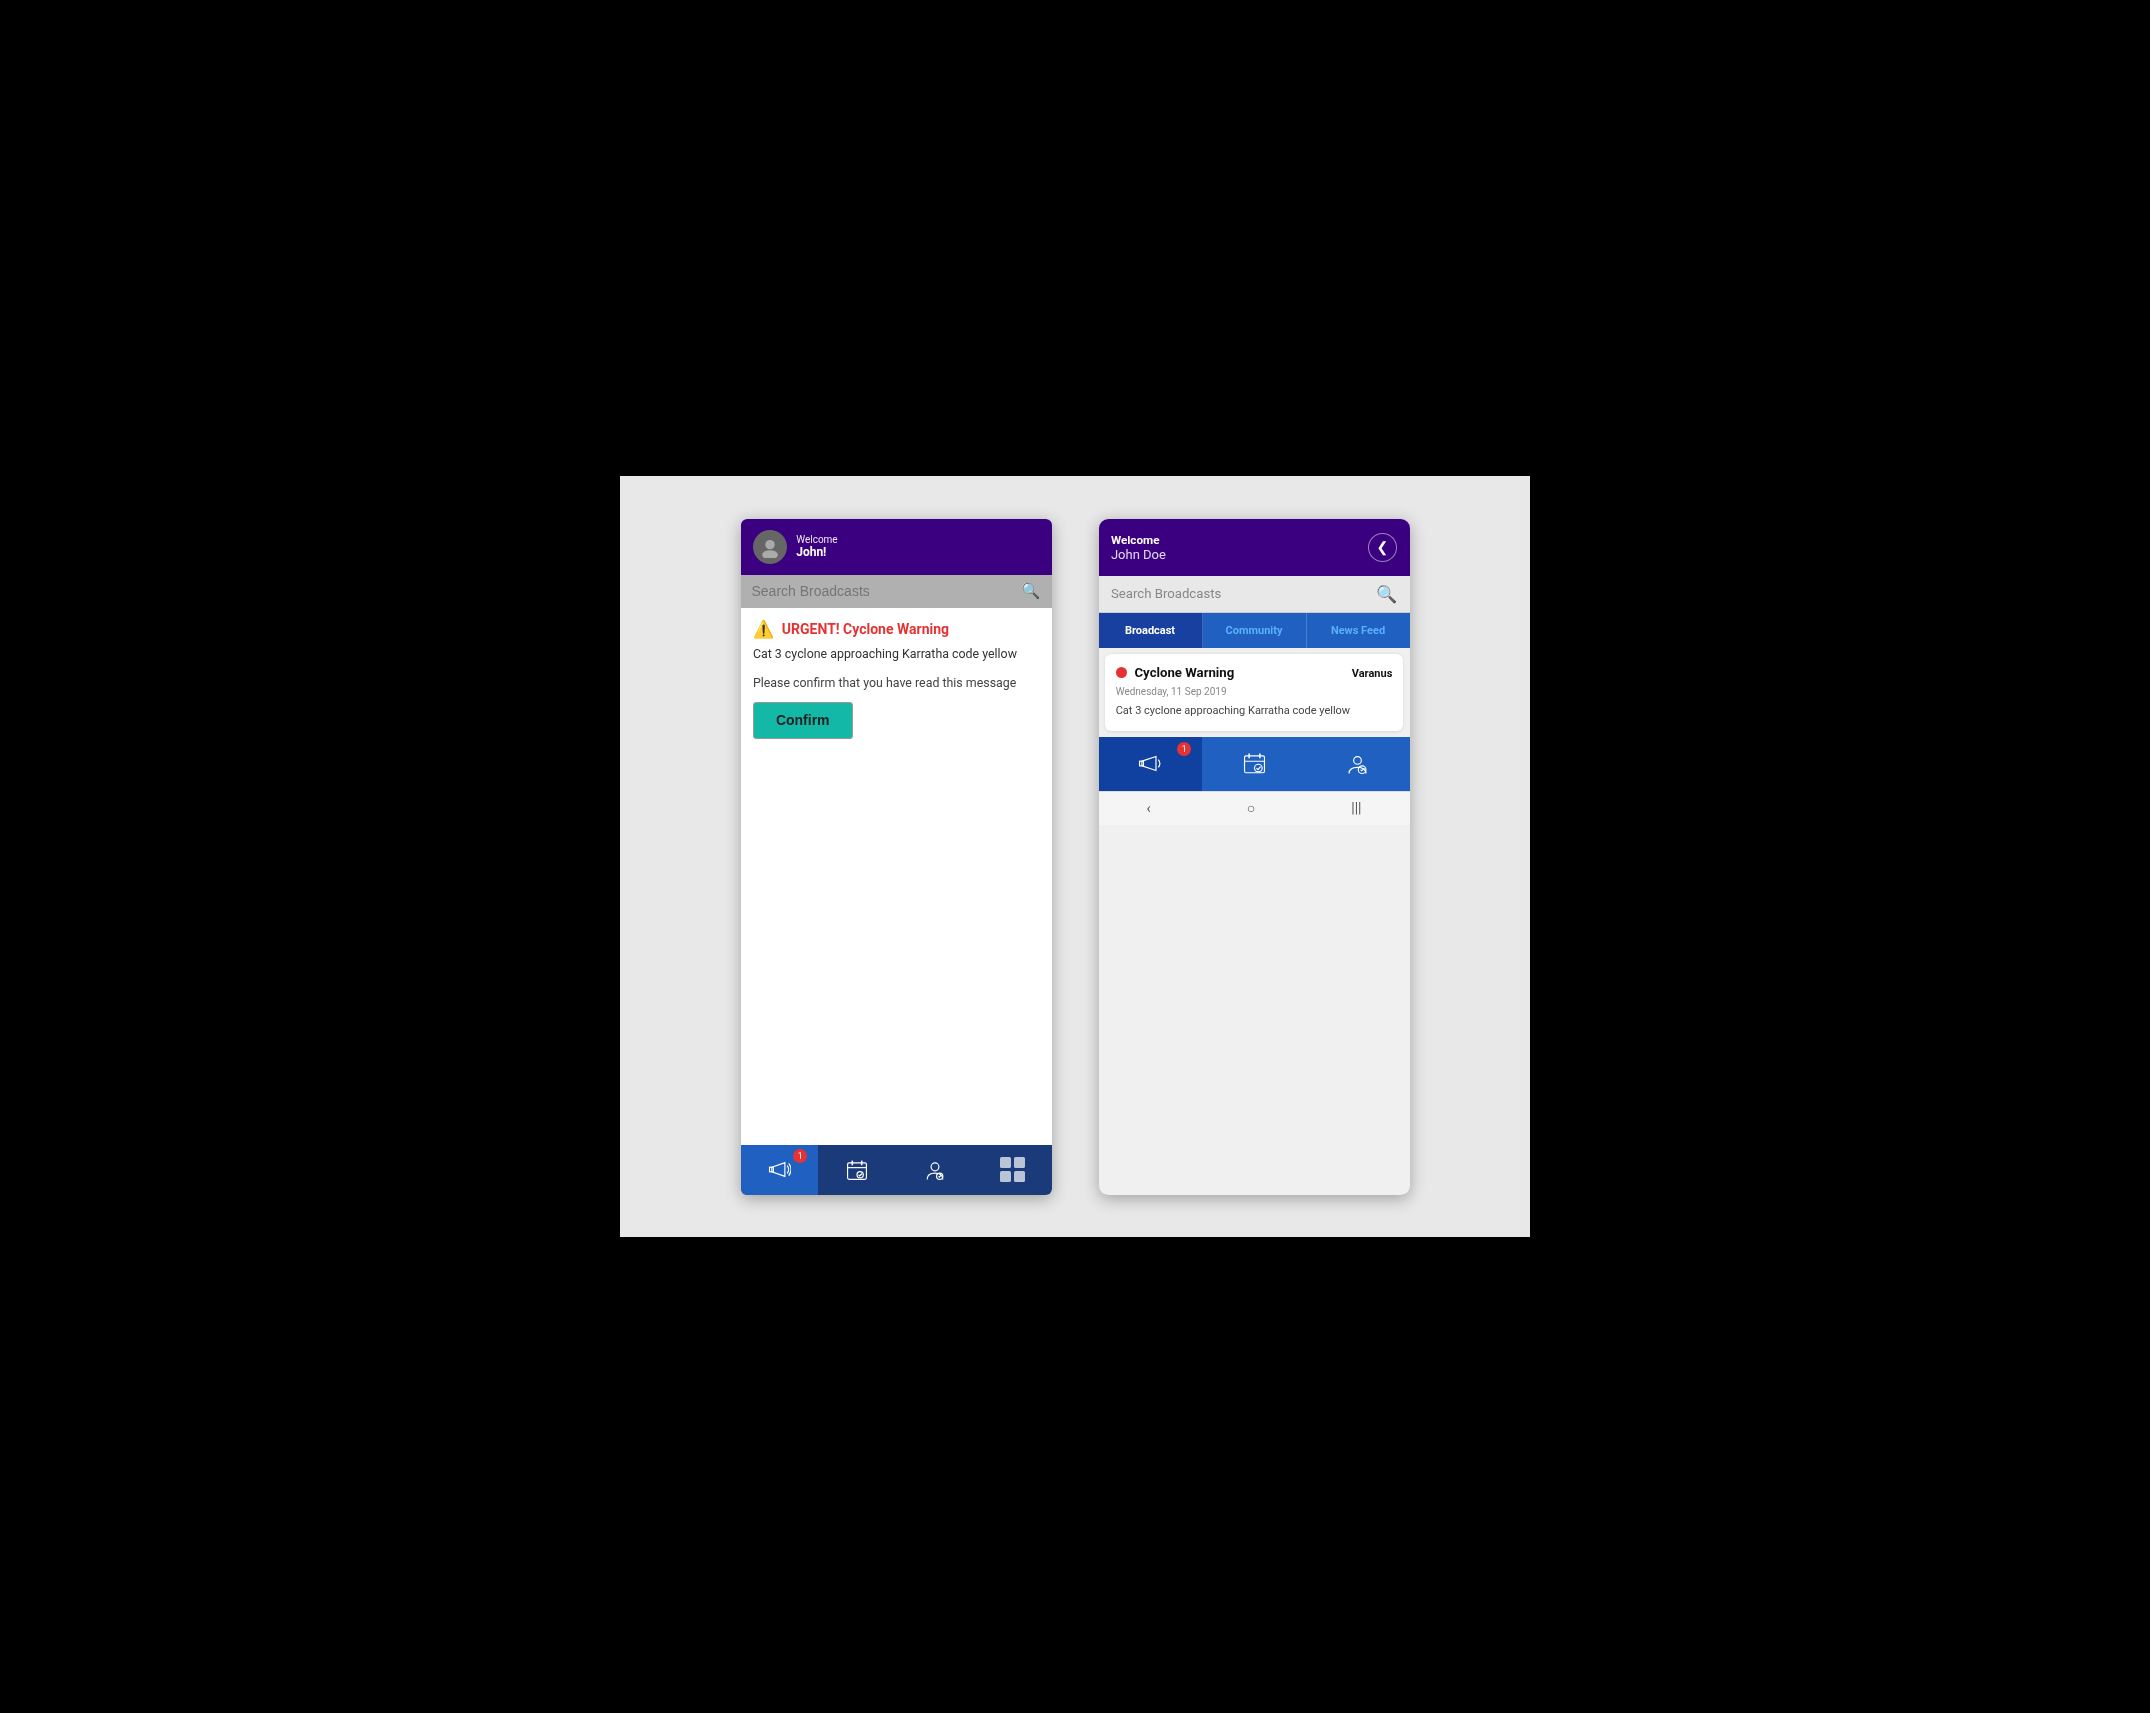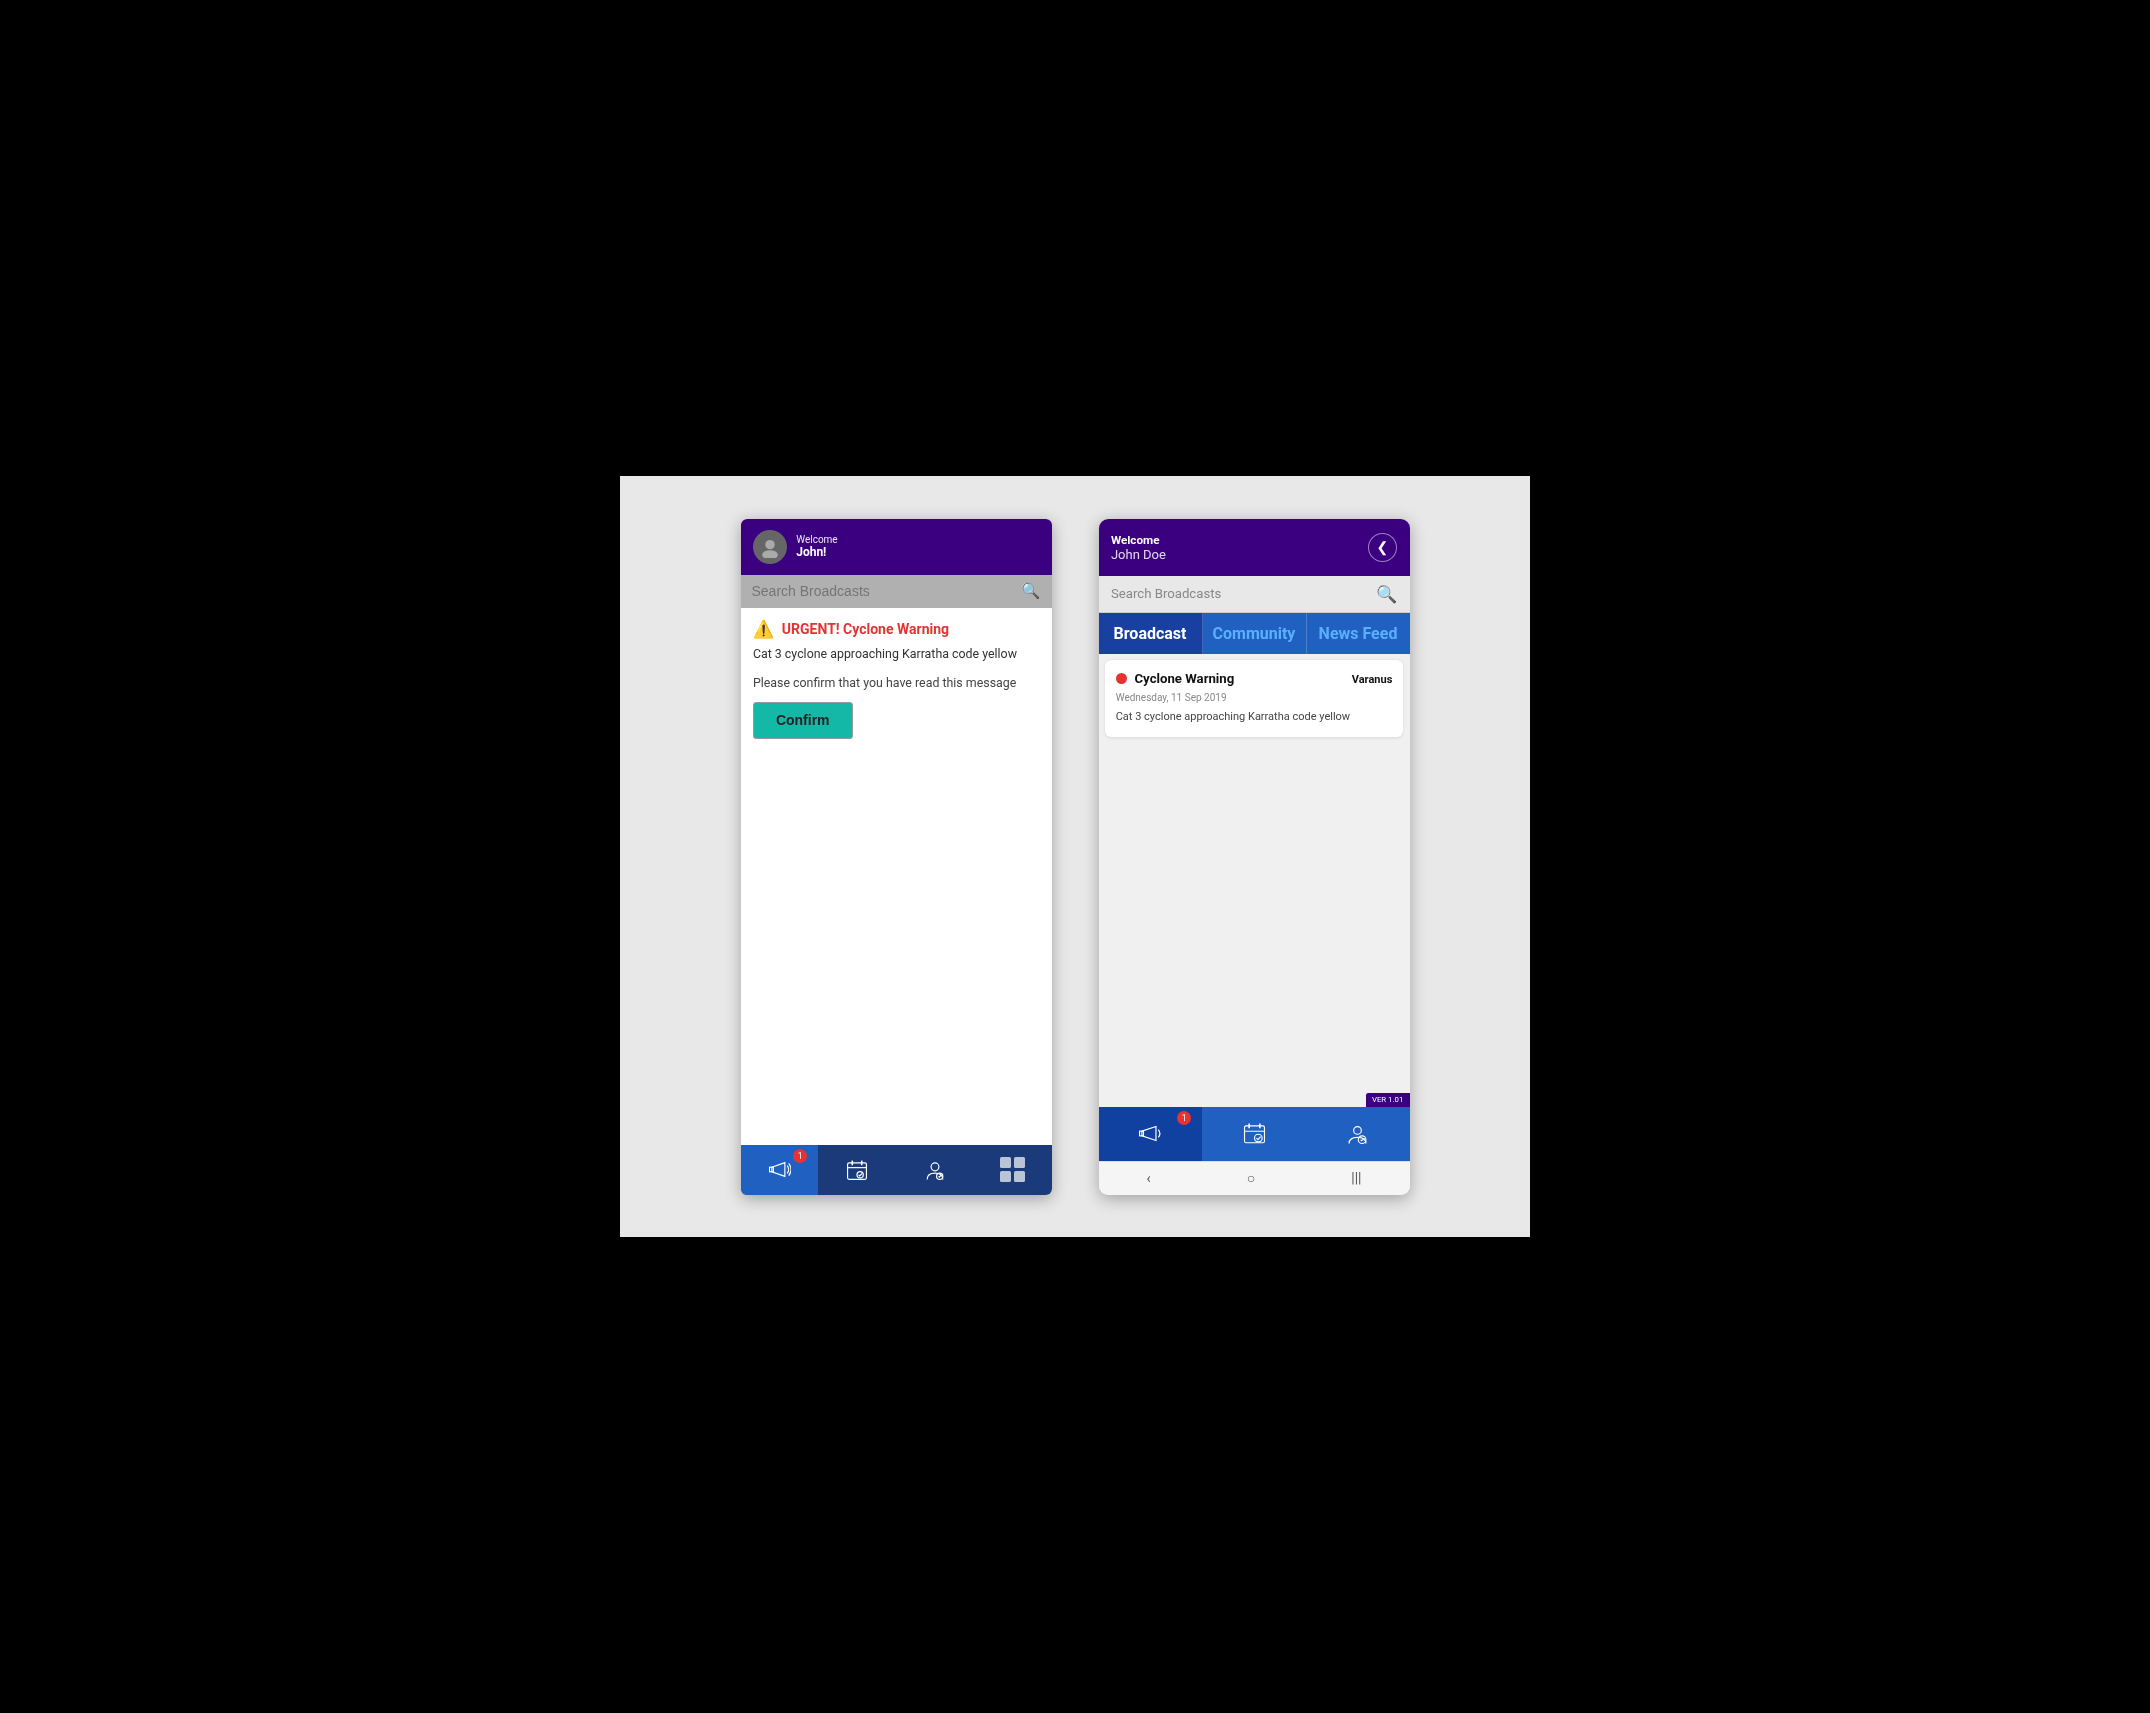--- a/index.html
+++ b/index.html
@@ -286,21 +286,21 @@
       color: #888;
     }
     .tab-bar {
       display: flex;
       background: #2060c0;
     }
     .tab-bar .tab {
       flex: 1;
       text-align: center;
       padding: 11px 0;
-      font-size: 16px;
+      font-size: 11px;
       font-weight: bold;
       color: #5ab0ff;
       cursor: pointer;
       border-right: 0.8px solid rgba(255,255,255,0.2);
     }
     .tab-bar .tab:last-child {
       border-right: none;
     }
     .tab-bar .tab.active {
       background: #1840a0;
@@ -500,23 +500,20 @@
         <div class="card-title-row">
           <div class="red-dot"></div>
           <span class="card-title">Cyclone Warning</span>
         </div>
         <span class="urgent-badge">Varanus</span>
       </div>
       <div class="card-date">Wednesday, 11 Sep 2019</div>
       <div class="card-body">Cat 3 cyclone approaching Karratha code yellow</div>
     </div>
 
-    <div class="bottom-area">
-      <span class="ver-badge-right">VER 1.01</span>
-    </div>
 
     <div class="bottom-nav-right">
       <div class="nav-item active">
         <svg width="25" height="25" viewBox="0 0 32 32" fill="none">
           <path d="M5 13 L23 7 L23 25 L5 19 Z" stroke="white" stroke-width="1.5" fill="none"></path>
           <rect x="2" y="13" width="5" height="6" stroke="white" stroke-width="1.5" fill="none"></rect>
           <path d="M26 11 Q30 16 26 21" stroke="white" stroke-width="1.5" fill="none"></path>
         </svg>
         <span class="nav-badge">1</span>
       </div>

